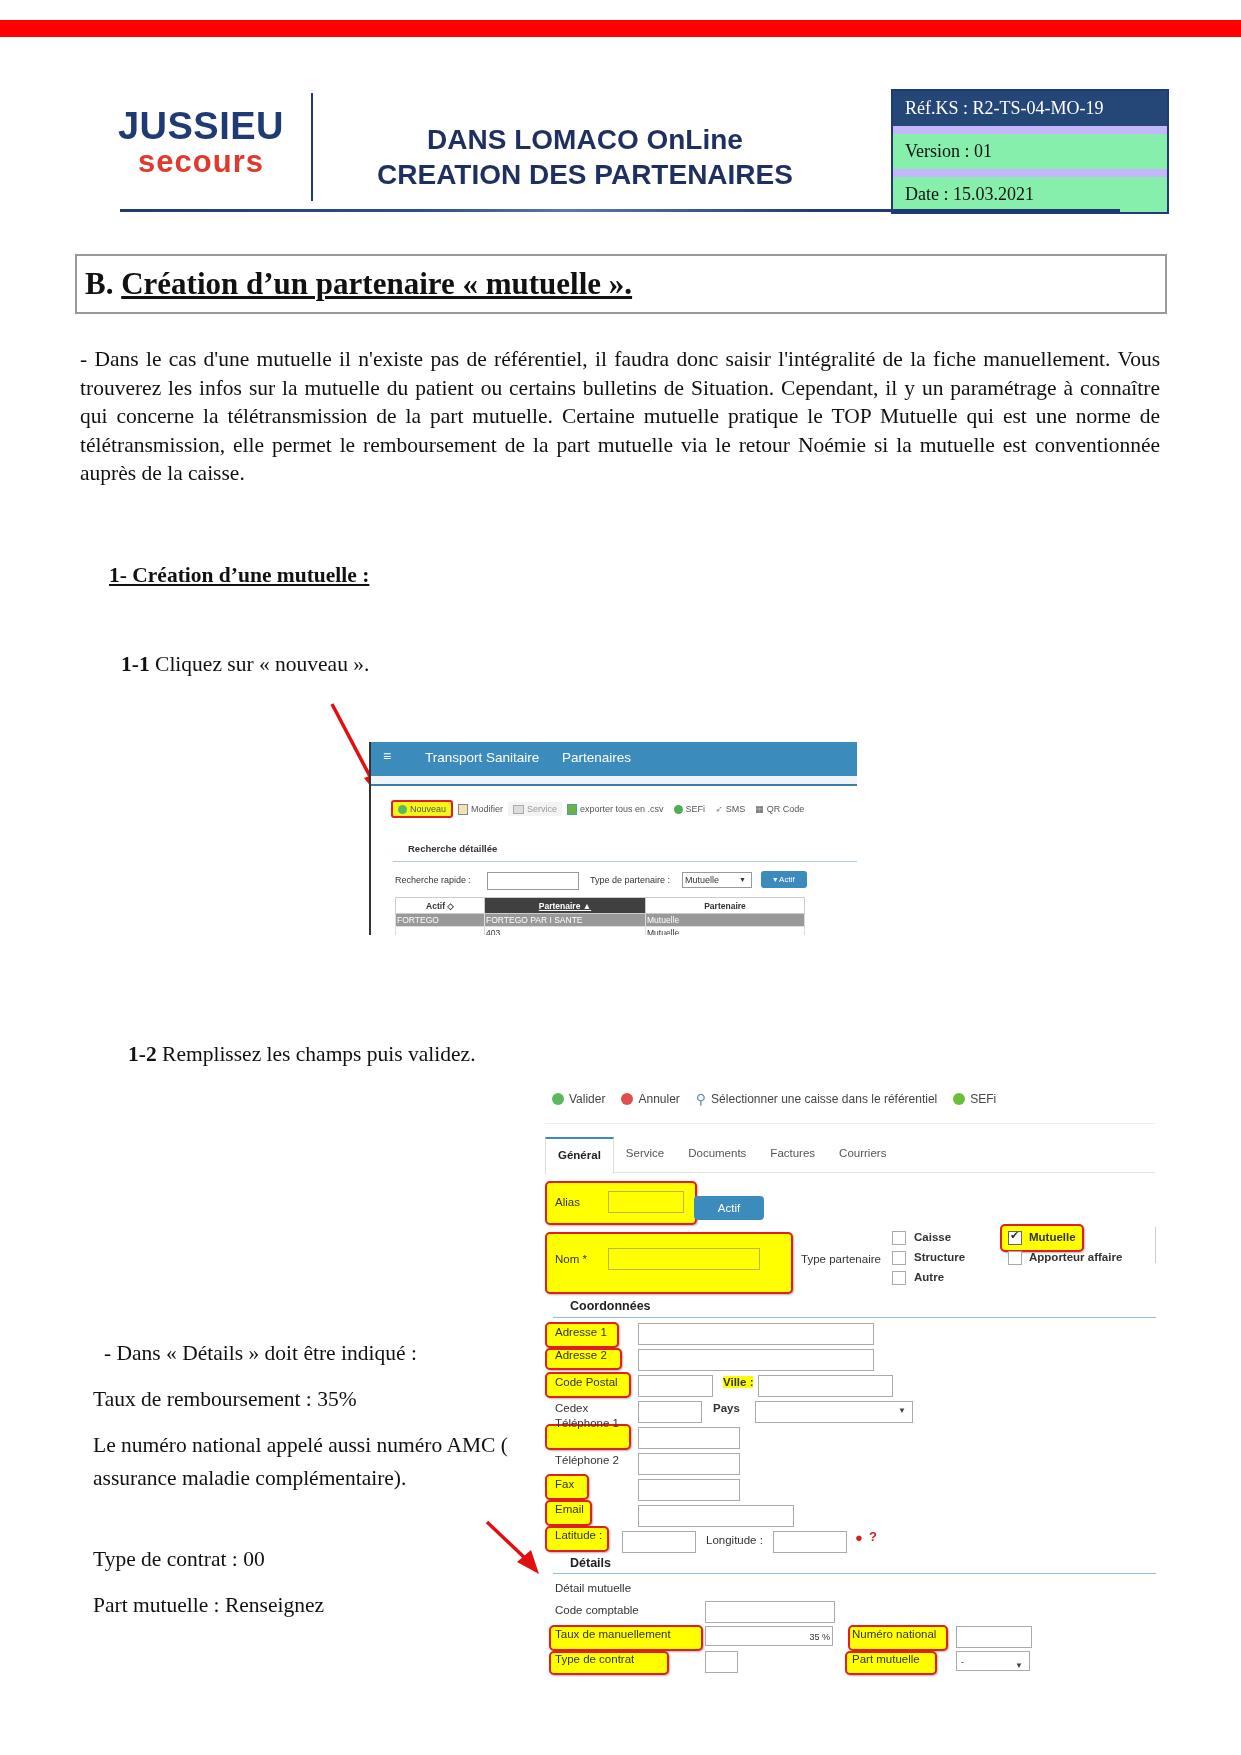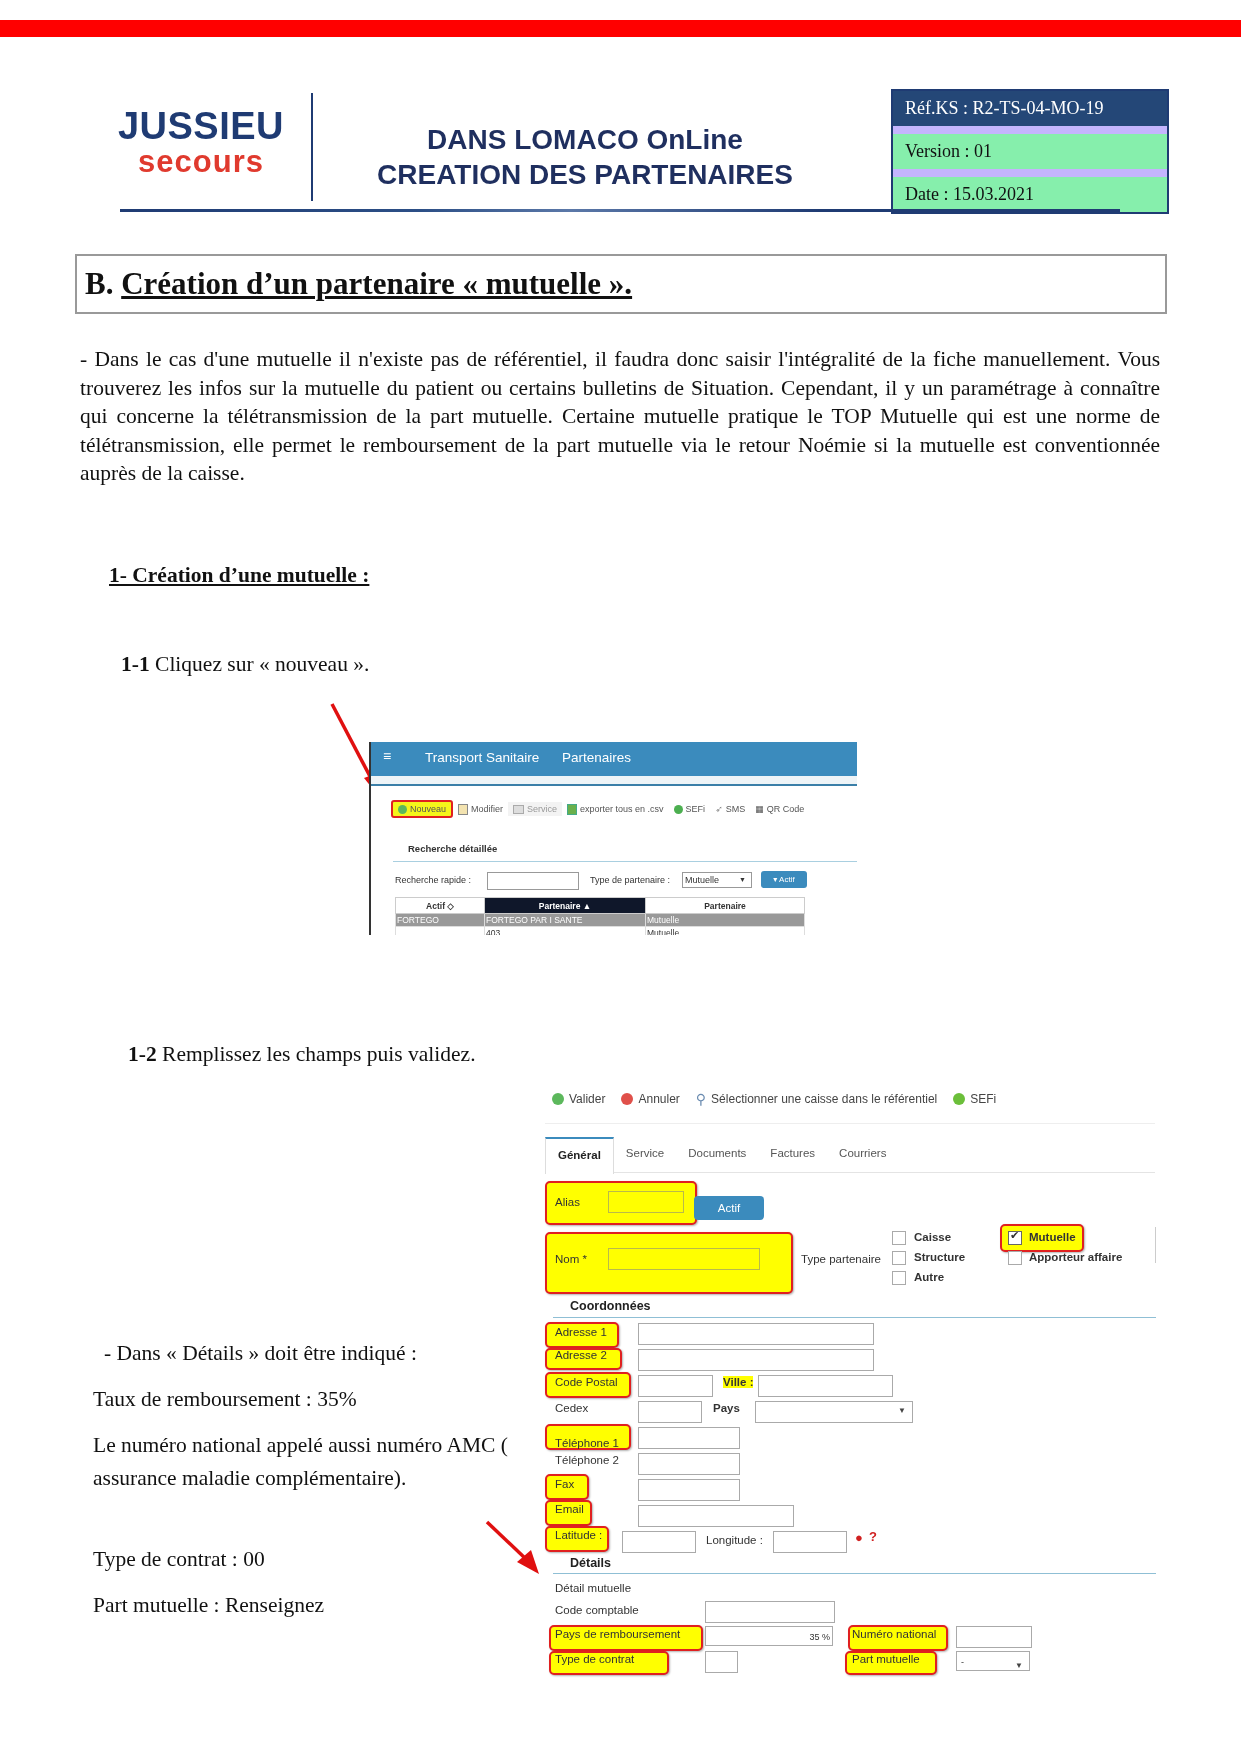--- a/index.html
+++ b/index.html
@@ -49,21 +49,21 @@
   .s1-rdline { position: absolute; left: 22px; top: 119px; width: 470px; height: 1px; background: #a9cfe0; }
   .s1-search { position: absolute; left: 24px; top: 128px; width: 470px; height: 20px; font-size: 9px; color: #333; }
   .s1-search .lbl1 { position: absolute; left: 0; top: 5px; }
   .s1-search .inp1 { position: absolute; left: 92px; top: 2px; width: 90px; height: 16px; border: 1px solid #999; }
   .s1-search .lbl2 { position: absolute; left: 195px; top: 5px; }
   .s1-search .sel { position: absolute; left: 287px; top: 2px; width: 66px; height: 14px; border: 1px solid #999; font-size: 9px; padding-left: 2px; line-height: 14px; }
   .s1-search .sel .arr { position: absolute; right: 5px; top: 0; font-size: 7px; }
   .s1-search .actif { position: absolute; left: 366px; top: 1px; width: 46px; height: 17px; background: #3b8bbd; color: #fff; border-radius: 3px; font-size: 8px; line-height: 17px; text-align: center; }
   .s1-table { position: absolute; left: 24px; top: 155px; border-collapse: collapse; font-size: 8.5px; }
   .s1-table th { height: 15px; font-weight: 700; color: #333; border: 1px solid #ccc; background: #fff; padding: 0; }
-  .s1-table th.sorted { background: #0f172a; color: #fff; }
+  .s1-table th.sorted { background: #404040; color: #fff; text-decoration: underline; }
   .s1-table td { height: 12px; padding: 0 1px; border: 1px solid #ddd; white-space: nowrap; color: #333; }
   .s1-table tr.sel td { background: #999; color: #fff; }
 
   .arrow1 { left: 328px; top: 700px; width: 60px; height: 100px; }
 
   
   .lt { left: 93px; font-size: 21.5px; line-height: 32px; width: 430px; }
 
   
   .shot2 { left: 545px; top: 1085px; width: 620px; height: 590px; font-family: "Liberation Sans", sans-serif; font-size: 11.5px; color: #333; }
@@ -285,21 +285,21 @@
   <div class="inp" style="left:213px; top:290px; width:133px;"></div>
 
   <span class="field-lbl" style="left:10px; top:317px;">Cedex</span>
   <div class="inp" style="left:93px; top:316px; width:62px;"></div>
   <span class="field-lbl" style="left:168px; top:317px; font-weight:600;">Pays</span>
   <div class="inp" style="left:210px; top:316px; width:156px;">
     <span class="sel-arrow">▼</span>
   </div>
 
   <div class="hlbox" style="left:0; top:339px; width:82px; height:22px;"></div>
-  <span class="field-lbl" style="left:10px; top:352px;">Téléphone 1</span>
+  <span class="field-lbl" style="left:10px; top:332px;">Téléphone 1</span>
   <div class="inp" style="left:93px; top:342px; width:100px;"></div>
 
   <span class="field-lbl" style="left:10px; top:369px;">Téléphone 2</span>
   <div class="inp" style="left:93px; top:368px; width:100px;"></div>
 
   <div class="hlbox" style="left:0; top:389px; width:40px; height:22px;"></div>
   <span class="field-lbl" style="left:10px; top:393px;">Fax</span>
   <div class="inp" style="left:93px; top:394px; width:100px;"></div>
 
   <div class="hlbox" style="left:0; top:415px; width:43px; height:22px;"></div>
@@ -315,21 +315,21 @@
   <span class="field-lbl" style="left:324px; top:444px; color:#d02020; font-weight:700; font-size:13px;">?</span>
 
   <span class="sect-h" style="left:25px; top:471px;">Détails</span>
   <div class="sect-line" style="left:8px; top:488px; width:603px;"></div>
   <span class="field-lbl" style="left:10px; top:497px;">Détail mutuelle</span>
 
   <span class="field-lbl" style="left:10px; top:519px;">Code comptable</span>
   <div class="inp" style="left:160px; top:516px; width:128px;"></div>
 
   <div class="hlbox" style="left:4px; top:540px; width:150px; height:22px;"></div>
-  <span class="field-lbl" style="left:10px; top:543px;">Pays de remboursement</span>
+  <span class="field-lbl" style="left:10px; top:543px;">Taux de manuellement</span>
   <div class="inp" style="left:160px; top:541px; width:128px; text-align:right; font-size:9px; line-height:20px; padding-right:2px; box-sizing:border-box;">35 %</div>
 
   <div class="hlbox" style="left:303px; top:540px; width:96px; height:22px;"></div>
   <span class="field-lbl" style="left:307px; top:543px;">Numéro national</span>
   <div class="inp" style="left:411px; top:541px; width:74px;"></div>
 
   <div class="hlbox" style="left:4px; top:566px; width:116px; height:20px;"></div>
   <span class="field-lbl" style="left:10px; top:568px;">Type de contrat</span>
   <div class="inp" style="left:160px; top:566px; width:31px;"></div>
 

